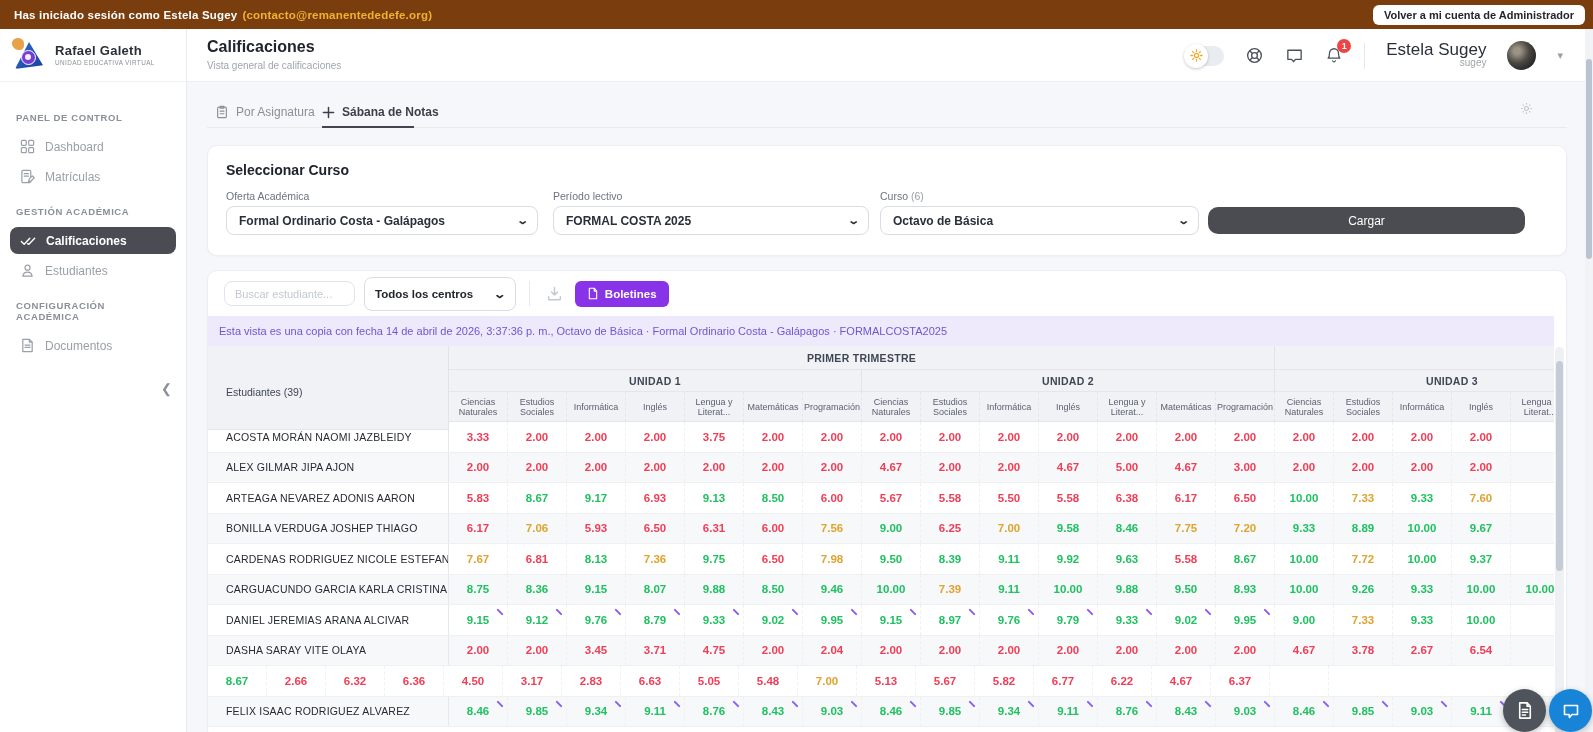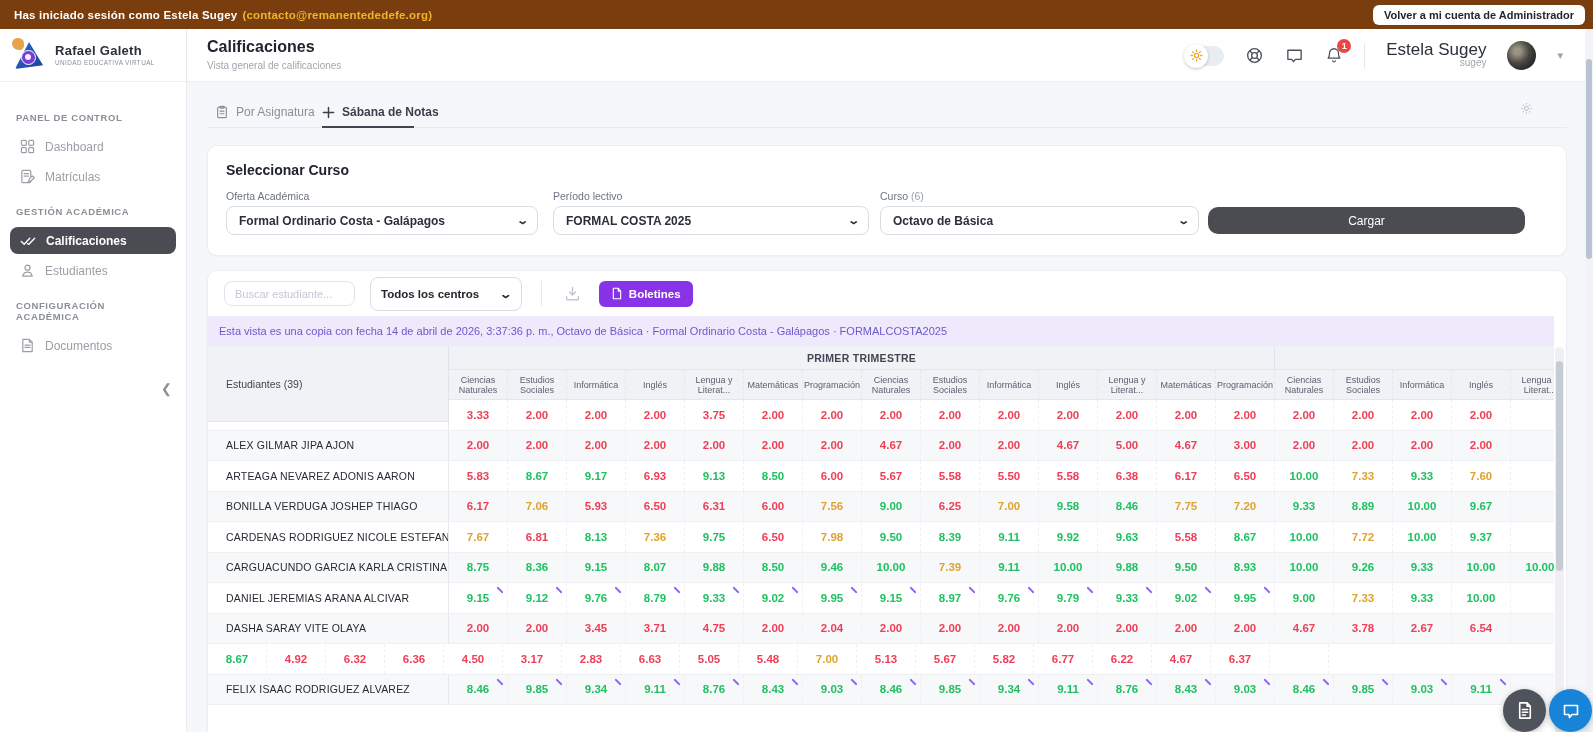--- a/index.html
+++ b/index.html
@@ -70,21 +70,21 @@
   .sel-label { position:absolute; top:44px; font-size:10.5px; color:#6d7380; }
   .sel-label .cnt { color:#9aa0a8; }
   .selectbox { position:absolute; top:60px; height:29px; border:1px solid #d8dce3; border-radius:8px; background:#fff;
     display:flex; align-items:center; padding:0 10px 0 12px; font-size:12px; font-weight:bold; color:#2a2f3a; cursor:pointer; }
   .selectbox .sb-chev { margin-left:auto; color:#2a2f3a; font-size:11px; font-weight:bold; transform:scaleX(1.4); }
   .cargar-btn { position:absolute; left:1000px; top:61px; width:317px; height:27px; background:#4b4c52; color:#fff;
     border:none; border-radius:10px; font-size:12px; cursor:pointer; font-family:inherit; }
 
   
   .table-card { left:207px; top:270px; width:1360px; height:470px; overflow:hidden; }
-  .toolbar { position:absolute; left:0; top:0; width:100%; height:45px; display:flex; align-items:center; padding:0 16px; gap:15px; }
+  .toolbar { position:absolute; left:0; top:0; width:100%; height:45px; display:flex; align-items:center; padding:0 16px; gap:9px; }
   .search-input { width:131px; height:25px; border:1px solid #e0e3e9; border-radius:8px; padding:0 10px;
     font-size:11px; color:#2a2f3a; font-family:inherit; outline:none; }
   .search-input::placeholder { color:#c3c8d2; }
   .centers-select { height:27px; border:1px solid #d8dce3; border-radius:8px; display:flex; align-items:center;
     padding:16px 10px; font-size:11.5px; font-weight:bold; color:#23262e; gap:22px; cursor:pointer; }
   .tb-div { width:1px; height:25px; background:#e7e9ee; margin:0 4px; }
   .dl-btn { color:#c2c7d0; display:flex; cursor:pointer; padding:3px; }
   .boletines-btn { height:26px; background:#8833e8; color:#fff; border:none; border-radius:6px; font-size:11.5px;
     font-weight:bold; display:flex; align-items:center; gap:6px; padding:0 12px; cursor:pointer; font-family:inherit; }
   .banner { position:absolute; left:0; top:45px; width:1346px; height:30px; background:#eee9fb; color:#6c59cf;
@@ -92,21 +92,21 @@
 
   
   .gridwrap { position:absolute; left:0; top:75px; width:1346px; height:395px; overflow:hidden; }
   .hrow { display:flex; background:#f1f2f6; }
   .hcell { border-right:1px solid #e0e3e9; border-bottom:1px solid #e4e6eb; display:flex; align-items:center;
     justify-content:center; color:#3f4654; font-weight:bold; flex:0 0 auto; }
   .hcell.trim { height:24px; font-size:10.5px; letter-spacing:.3px; }
   .hcell.unit { height:22px; font-size:10.5px; letter-spacing:.3px; }
   .hcell.subj { height:30px; font-size:9px; font-weight:normal; color:#5a6170; text-align:center; line-height:10px;
     border-right:1px dashed #e3e6ec; padding:0 3px; }
-  .name-head { position:absolute; left:0; top:0; width:241px; height:76px; background:#f1f2f6;
+  .name-head { position:absolute; left:0; top:8px; width:241px; height:76px; background:#f1f2f6;
     border-right:1px solid #e0e3e9; border-bottom:1px solid #e4e6eb; display:flex; align-items:center;
     padding-left:18px; font-size:10.5px; color:#3f4654; }
   .brow { display:flex; height:30.5px; border-bottom:1px solid #eef0f3; background:#fff; }
   .brow.alt { background:#f7f8fa; }
   .ncell { width:241px; flex:0 0 auto; display:flex; align-items:center; padding-left:18px; font-size:10.5px;
     color:#262a33; border-right:1px solid #e6e8ed; letter-spacing:.2px; white-space:nowrap; overflow:hidden; }
   .gcell { width:59px; flex:0 0 auto; display:flex; align-items:center; justify-content:center; font-size:11.5px;
     font-weight:bold; border-right:1px dashed #eef0f4; position:relative; }
   .g-red { color:#ef3e56; } .g-amber { color:#dfa32e; } .g-green { color:#1fc161; }
   .mark { position:absolute; top:6px; right:3px; width:8px; height:2px; background:#8b5cf6; border-radius:2px;
@@ -319,20 +319,26 @@
   </div>
 
   <div class="banner">Esta vista es una copia con fecha 14 de abril de 2026, 3:37:36 p. m., Octavo de Básica · Formal Ordinario Costa - Galápagos · FORMALCOSTA2025</div>
 
   <div class="gridwrap">
     <div id="ghead">
         <div class="hrow">
           <div class="hcell trim" style="width:241px;background:#f1f2f6"></div>
           <div class="hcell trim" style="width:826px">PRIMER TRIMESTRE</div>
           <div class="hcell trim" style="width:355px"></div>
+        </div>
+        <div class="hrow">
+          <div class="hcell unit" style="width:241px;background:#f1f2f6"></div>
+          <div class="hcell unit" style="width:413px">UNIDAD 1</div>
+          <div class="hcell unit" style="width:413px">UNIDAD 2</div>
+          <div class="hcell unit" style="width:355px">UNIDAD 3</div>
         </div>
         <div class="hrow">
           <div class="hcell subj" style="width:241px;background:#f1f2f6"></div>
           <div class="hcell subj" style="width:59px">Ciencias Naturales</div>
           <div class="hcell subj" style="width:59px">Estudios Sociales</div>
           <div class="hcell subj" style="width:59px">Informática</div>
           <div class="hcell subj" style="width:59px">Inglés</div>
           <div class="hcell subj" style="width:59px">Lengua y Literat...</div>
           <div class="hcell subj" style="width:59px">Matemáticas</div>
           <div class="hcell subj" style="width:59px">Programación</div>
@@ -522,21 +528,21 @@
           <div class="gcell g-red">2.00</div>
           <div class="gcell g-red">2.00</div>
           <div class="gcell g-red">4.67</div>
           <div class="gcell g-red">3.78</div>
           <div class="gcell g-red">2.67</div>
           <div class="gcell g-red">6.54</div>
           <div class="gcell "></div>
         </div>
         <div class="brow">
           <div class="gcell g-green">8.67</div>
-          <div class="gcell g-red">4.92</div>
+          <div class="gcell g-red">2.66</div>
           <div class="gcell g-red">6.32</div>
           <div class="gcell g-red">6.36</div>
           <div class="gcell g-red">4.50</div>
           <div class="gcell g-red">3.17</div>
           <div class="gcell g-red">2.83</div>
           <div class="gcell g-red">6.63</div>
           <div class="gcell g-red">5.05</div>
           <div class="gcell g-red">5.48</div>
           <div class="gcell g-amber">7.00</div>
           <div class="gcell g-red">5.13</div>

